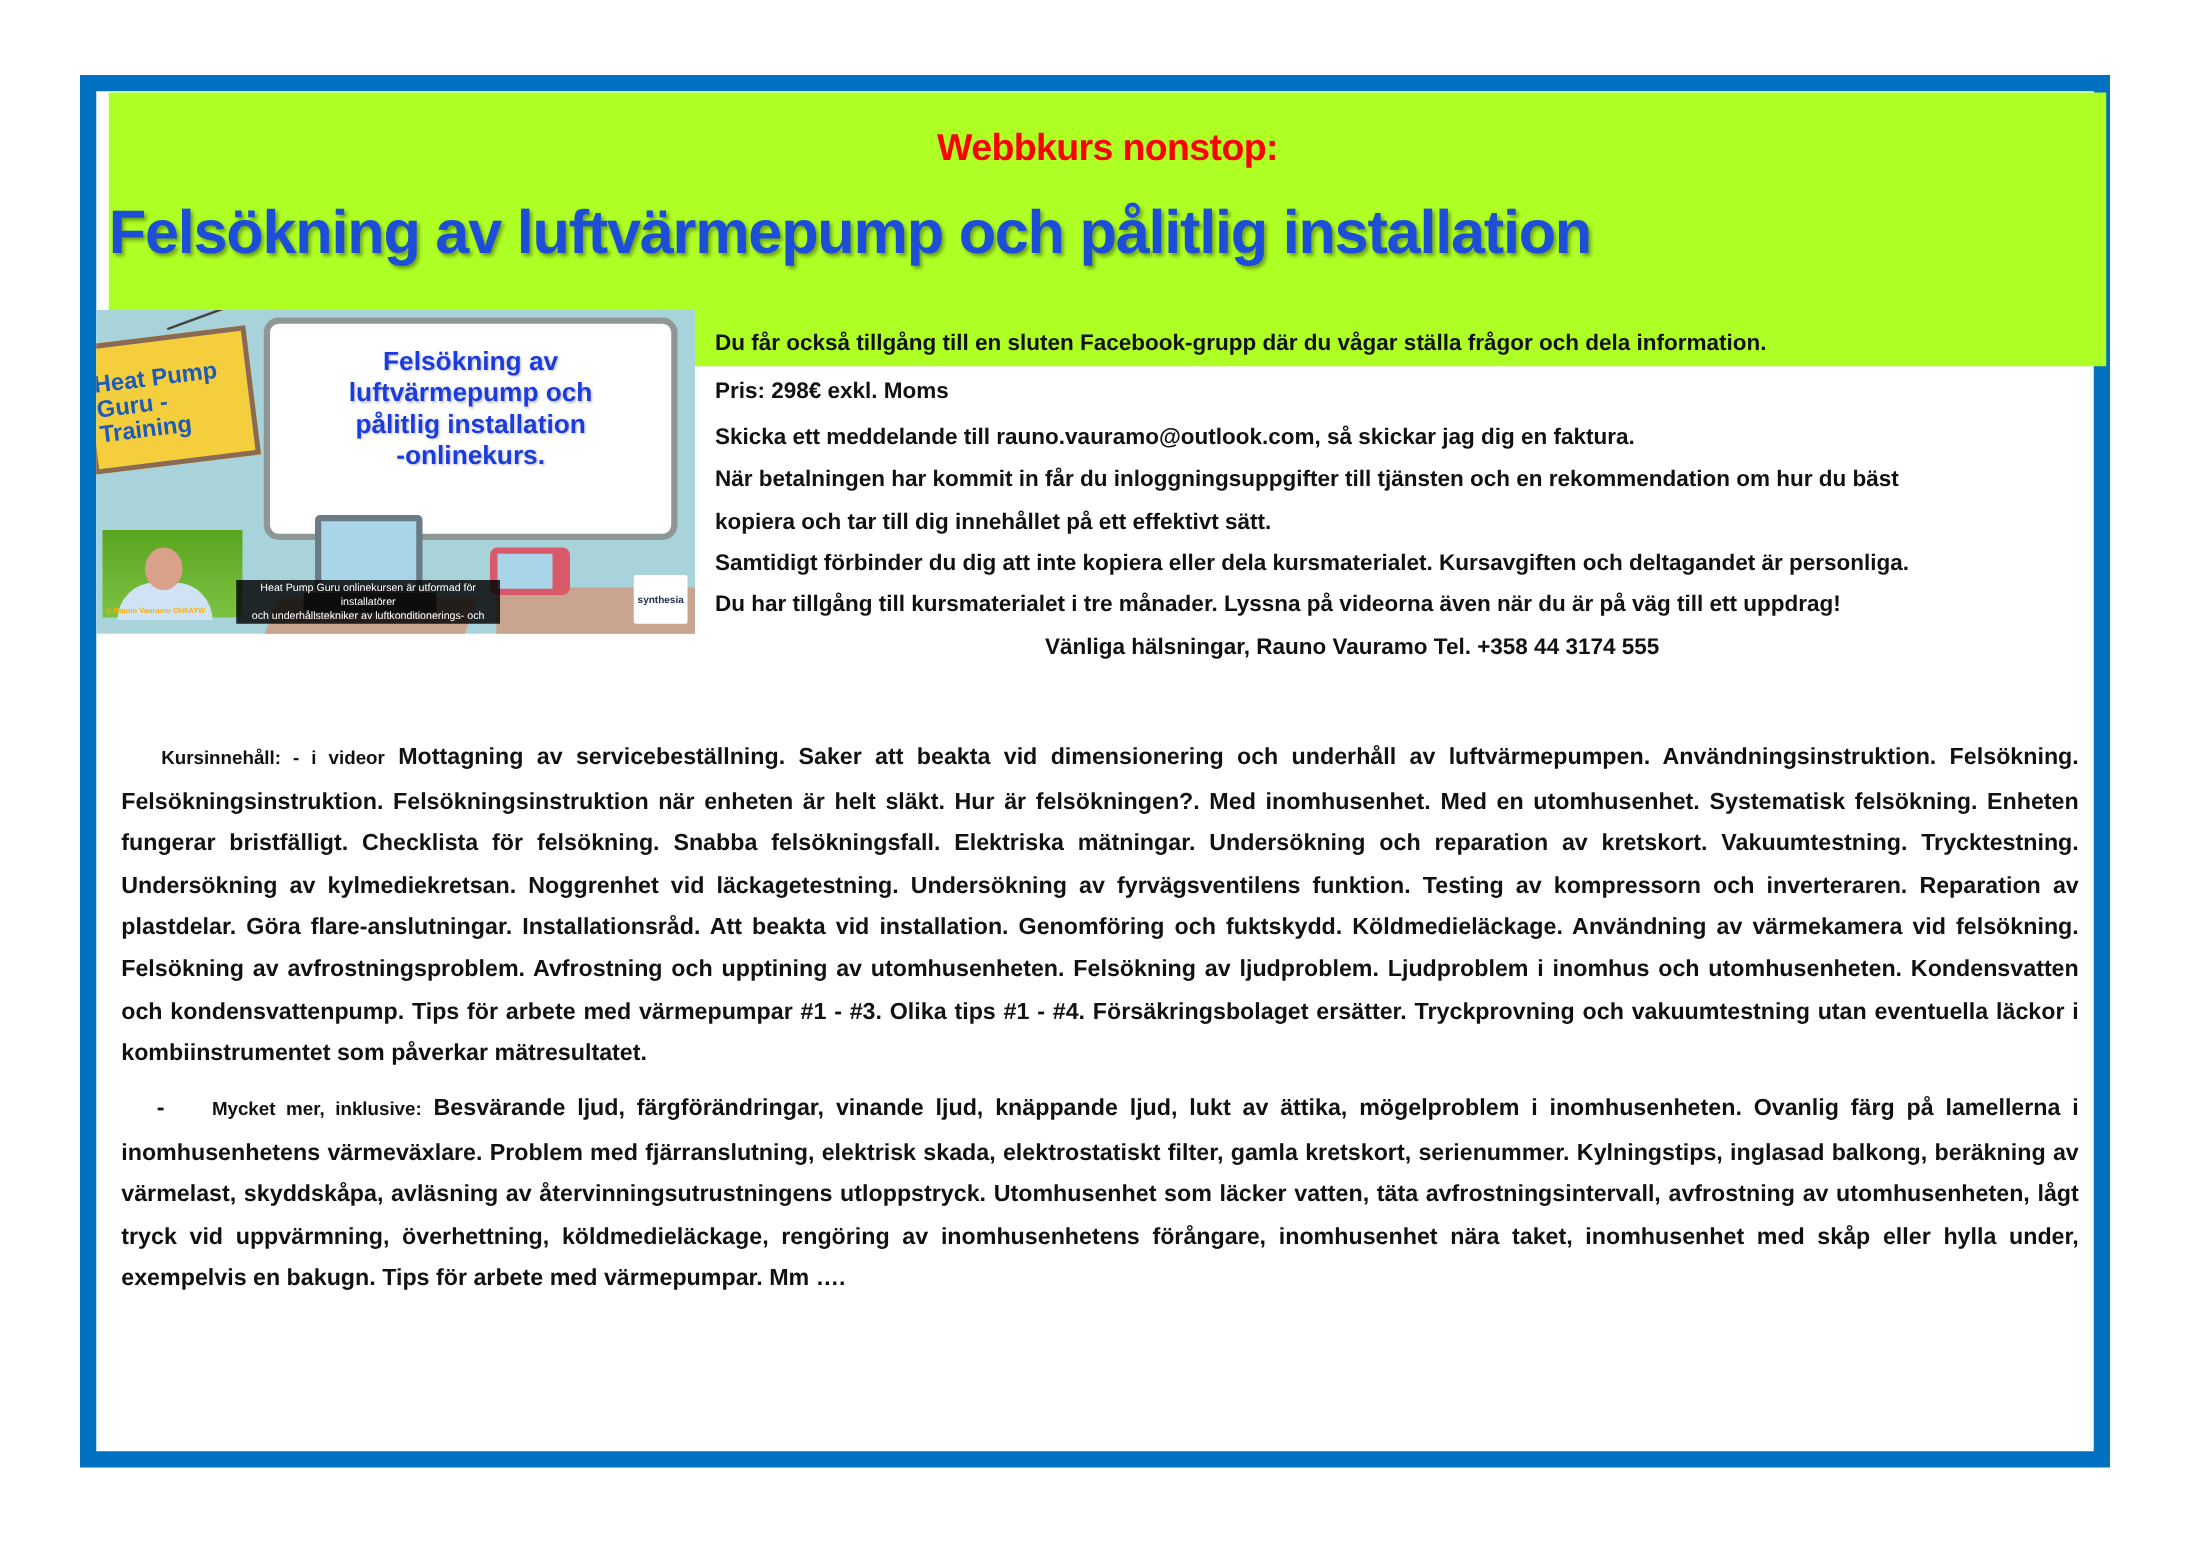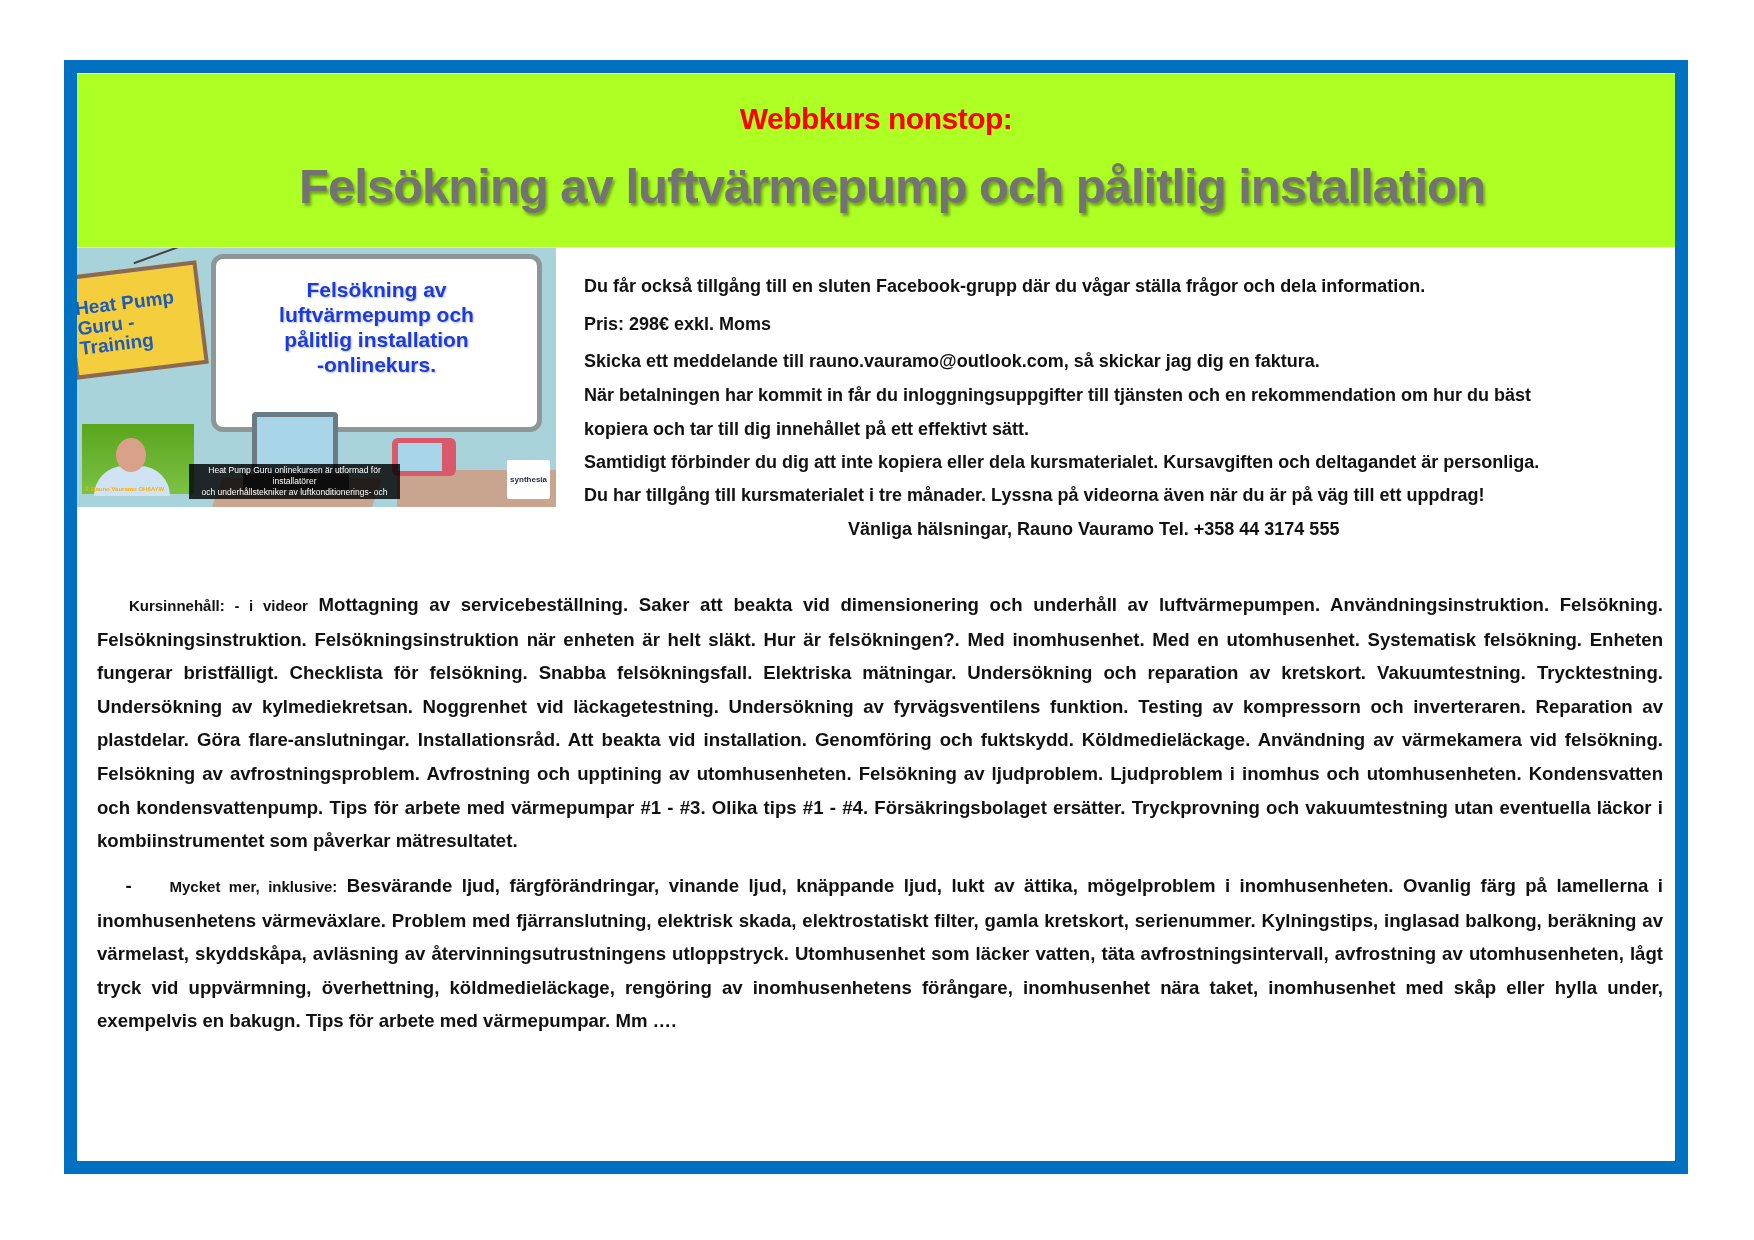--- a/index.html
+++ b/index.html
@@ -1,41 +1,41 @@
 <!DOCTYPE html>
 <html><head>
 <meta charset="utf-8">
 <style>
   html,body{margin:0;padding:0;background:#ffffff;}
   body{width:1754px;height:1240px;position:relative;overflow:hidden;font-family:"Liberation Sans","DejaVu Sans",sans-serif;}
   .frame{position:absolute;left:64px;top:60px;width:1598px;height:1088px;border:13px solid #0070C0;background:#ffffff;}
-  .header{position:absolute;left:0;top:1px;width:1598px;height:173px;background:#ADFF24;}
+  .header{position:absolute;left:10px;top:1px;width:1598px;height:219px;background:#ADFF24;}
   .subtitle{position:absolute;left:0;width:100%;top:28px;text-align:center;color:#FF0000;font-weight:bold;font-size:30px;letter-spacing:-0.5px;}
-  .title{position:absolute;left:0;width:100%;top:84px;text-align:center;color:#737373;font-weight:bold;font-size:49px;letter-spacing:-1px;text-shadow:2px 3px 3px rgba(0,0,0,0.35);padding-left:16px;}
+  .title{position:absolute;left:0;width:100%;top:84px;text-align:left;color:#1d4ed8;font-weight:bold;font-size:49px;letter-spacing:-1px;text-shadow:2px 3px 3px rgba(0,0,0,0.35);}
   .thumb{position:absolute;left:0;top:175px;width:479px;height:259px;background:#A9D3DB;overflow:hidden;}
   .sign{position:absolute;left:-8px;top:20px;width:126px;height:96px;background:#F4CE3C;border:4px solid #8A6A55;transform:rotate(-7deg);}
   .sign-text{position:absolute;left:4px;top:20px;color:#1E5BB8;font-weight:bold;font-size:19px;line-height:20px;}
   .string{position:absolute;left:55px;top:4px;width:60px;height:2px;background:#444;transform:rotate(-20deg);}
   .board{position:absolute;left:134px;top:6px;width:321px;height:168px;background:#ffffff;border:5px solid #8e9696;border-radius:12px;}
   .board-text{position:absolute;left:0;top:18px;width:100%;text-align:center;color:#1A3BE0;font-weight:bold;font-size:21px;line-height:25px;text-shadow:1px 1px 2px rgba(0,0,0,0.25);}
   .presenter{position:absolute;left:5px;top:176px;width:112px;height:70px;background:linear-gradient(180deg,#5aa51d,#7cc244);}
   .presenter-head{position:absolute;left:34px;top:14px;width:30px;height:34px;border-radius:50%;background:#d9a08a;}
   .presenter-body{position:absolute;left:12px;top:42px;width:76px;height:30px;border-radius:30px 30px 0 0;background:#cfe3f4;}
   .presenter-caption{position:absolute;left:3px;bottom:2px;color:#FFB000;font-size:6px;font-weight:bold;}
   .desk-left{position:absolute;left:140px;top:230px;width:160px;height:30px;background:#c9a48e;transform:skewX(-20deg);}
   .laptop{position:absolute;left:175px;top:164px;width:86px;height:62px;background:#6b7b86;border-radius:4px;}
   .laptop-screen{position:absolute;left:5px;top:5px;width:76px;height:52px;background:#a9d5e8;}
   .laptop-base{position:absolute;left:166px;top:226px;width:106px;height:16px;background:#4a4a4a;}
   .desk-right{position:absolute;left:320px;top:222px;width:160px;height:40px;background:#c9a48e;}
   .phone{position:absolute;left:315px;top:190px;width:64px;height:38px;background:#d9596a;border-radius:6px;}
   .phone-screen{position:absolute;left:6px;top:5px;width:44px;height:28px;background:#a9d5e8;}
   .caption{position:absolute;left:112px;top:216px;background:rgba(0,0,0,0.82);color:#ffffff;font-size:8.5px;line-height:11px;padding:1px 3px;width:205px;text-align:center;}
   .synthesia{position:absolute;right:6px;bottom:8px;background:#ffffff;color:#1a2a4a;font-size:8px;font-weight:bold;padding:15px 3px;border-radius:2px;}
   .info{position:absolute;left:495px;top:191px;width:1100px;font-weight:bold;font-size:18px;color:#111;}
-  .info p{margin:12px;white-space:nowrap;}
+  .info p{margin:0;white-space:nowrap;}
   .l1{position:absolute;top:0;}
   .l2{position:absolute;top:38px;text-align:right;}
   .l3{position:absolute;top:75px;}
   .l4{position:absolute;top:109px;}
   .l5{position:absolute;top:143px;}
   .l6{position:absolute;top:176px;}
   .l7{position:absolute;top:209px;}
   .l8{position:absolute;top:243px;left:264px;}
   .para{position:absolute;left:20px;width:1566px;font-size:18.6px;line-height:33.6px;color:#111;text-align:justify;font-weight:bold;font-stretch:condensed;}
   .para1{top:515px;}

